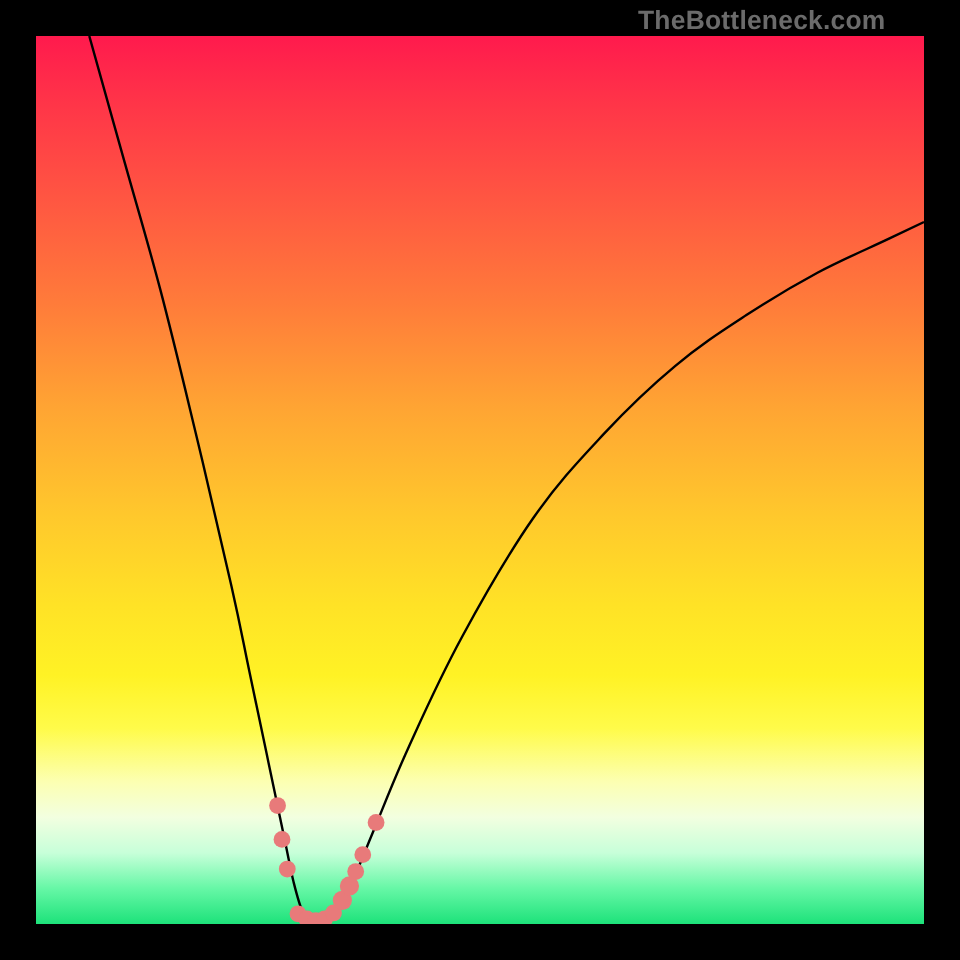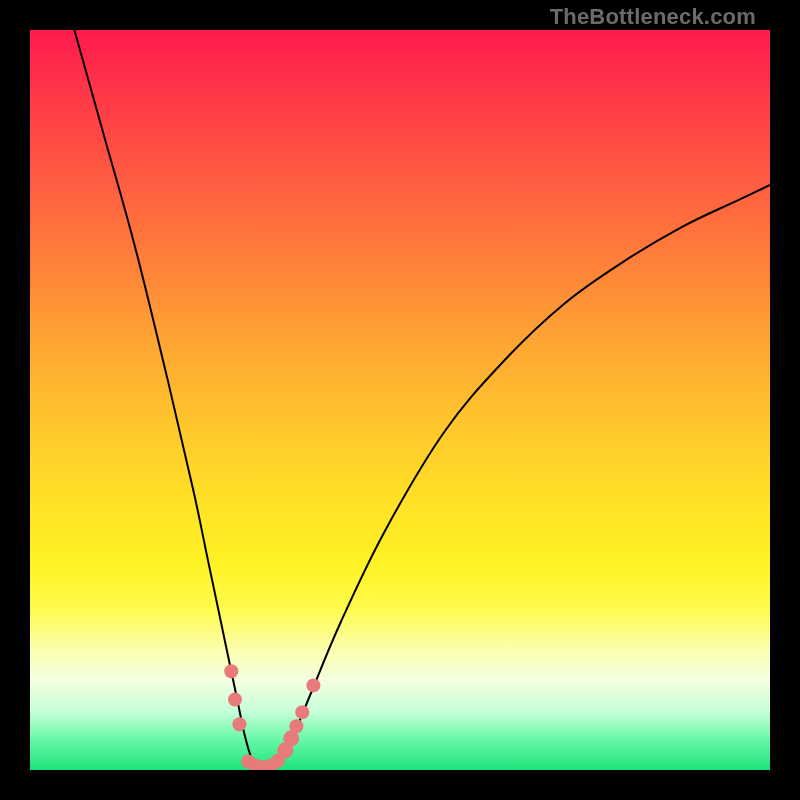--- a/index.html
+++ b/index.html
@@ -10,21 +10,20 @@
     background: #000;
     overflow: hidden;
   }
   .frame {
     position: absolute;
     top: 0;
     left: 0;
     width: 748px;
     height: 800px;
     background: #000;
-    padding-left: 18px;
   }
   .plot-area {
     position: absolute;
     left: 30px;
     top: 30px;
     width: 740px;
     height: 740px;
     overflow: hidden;
   }
   .gradient {

